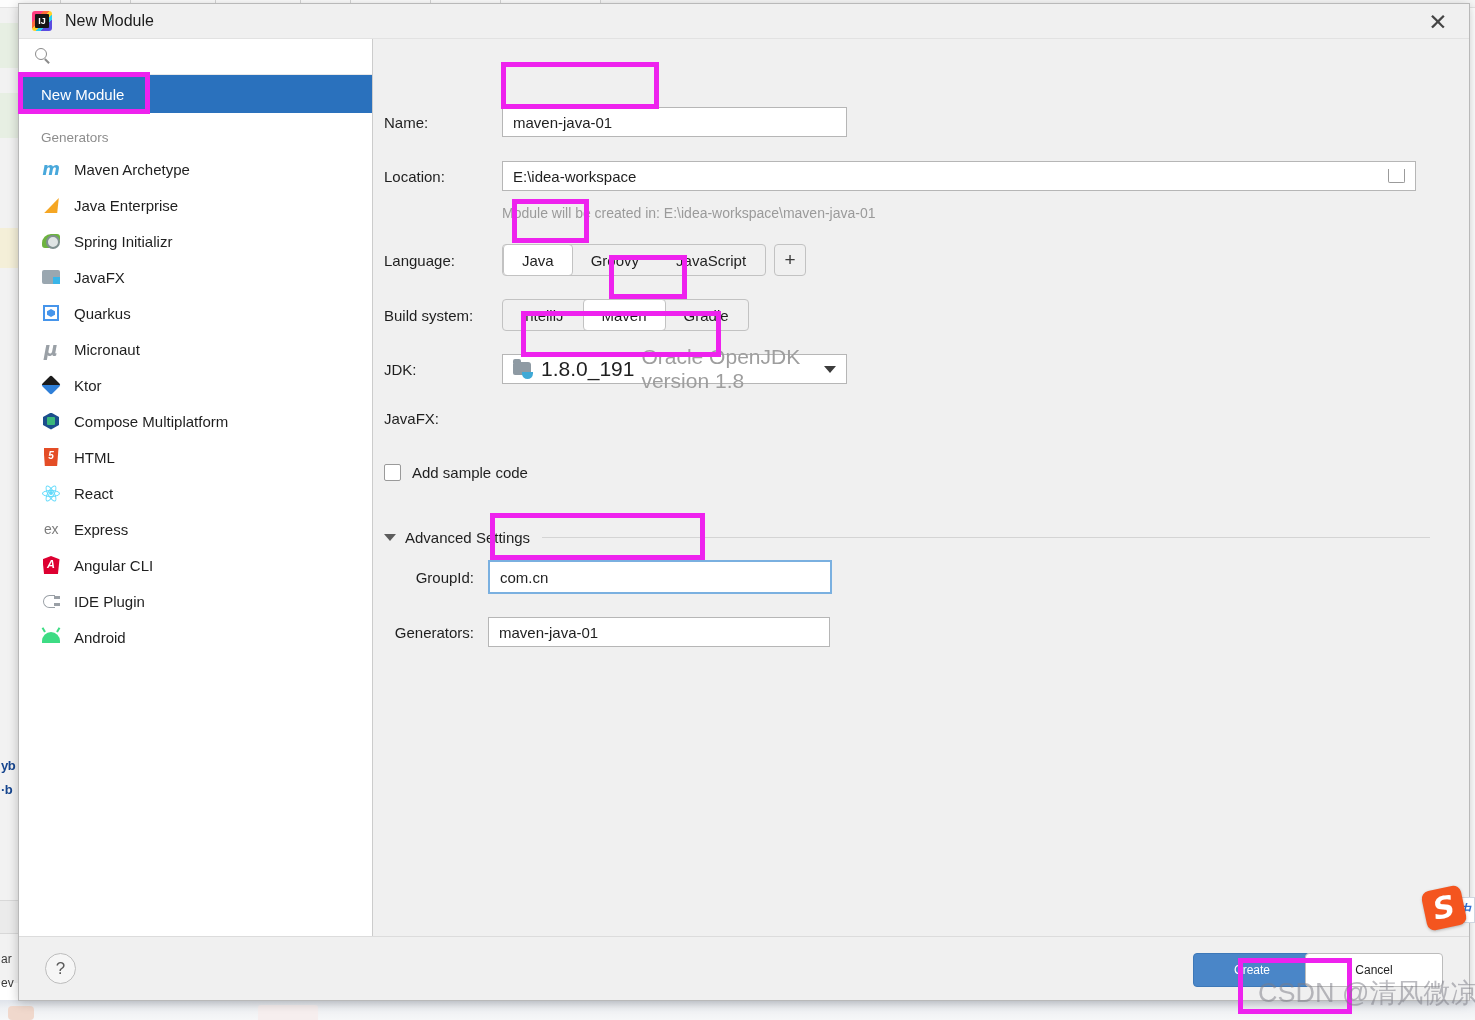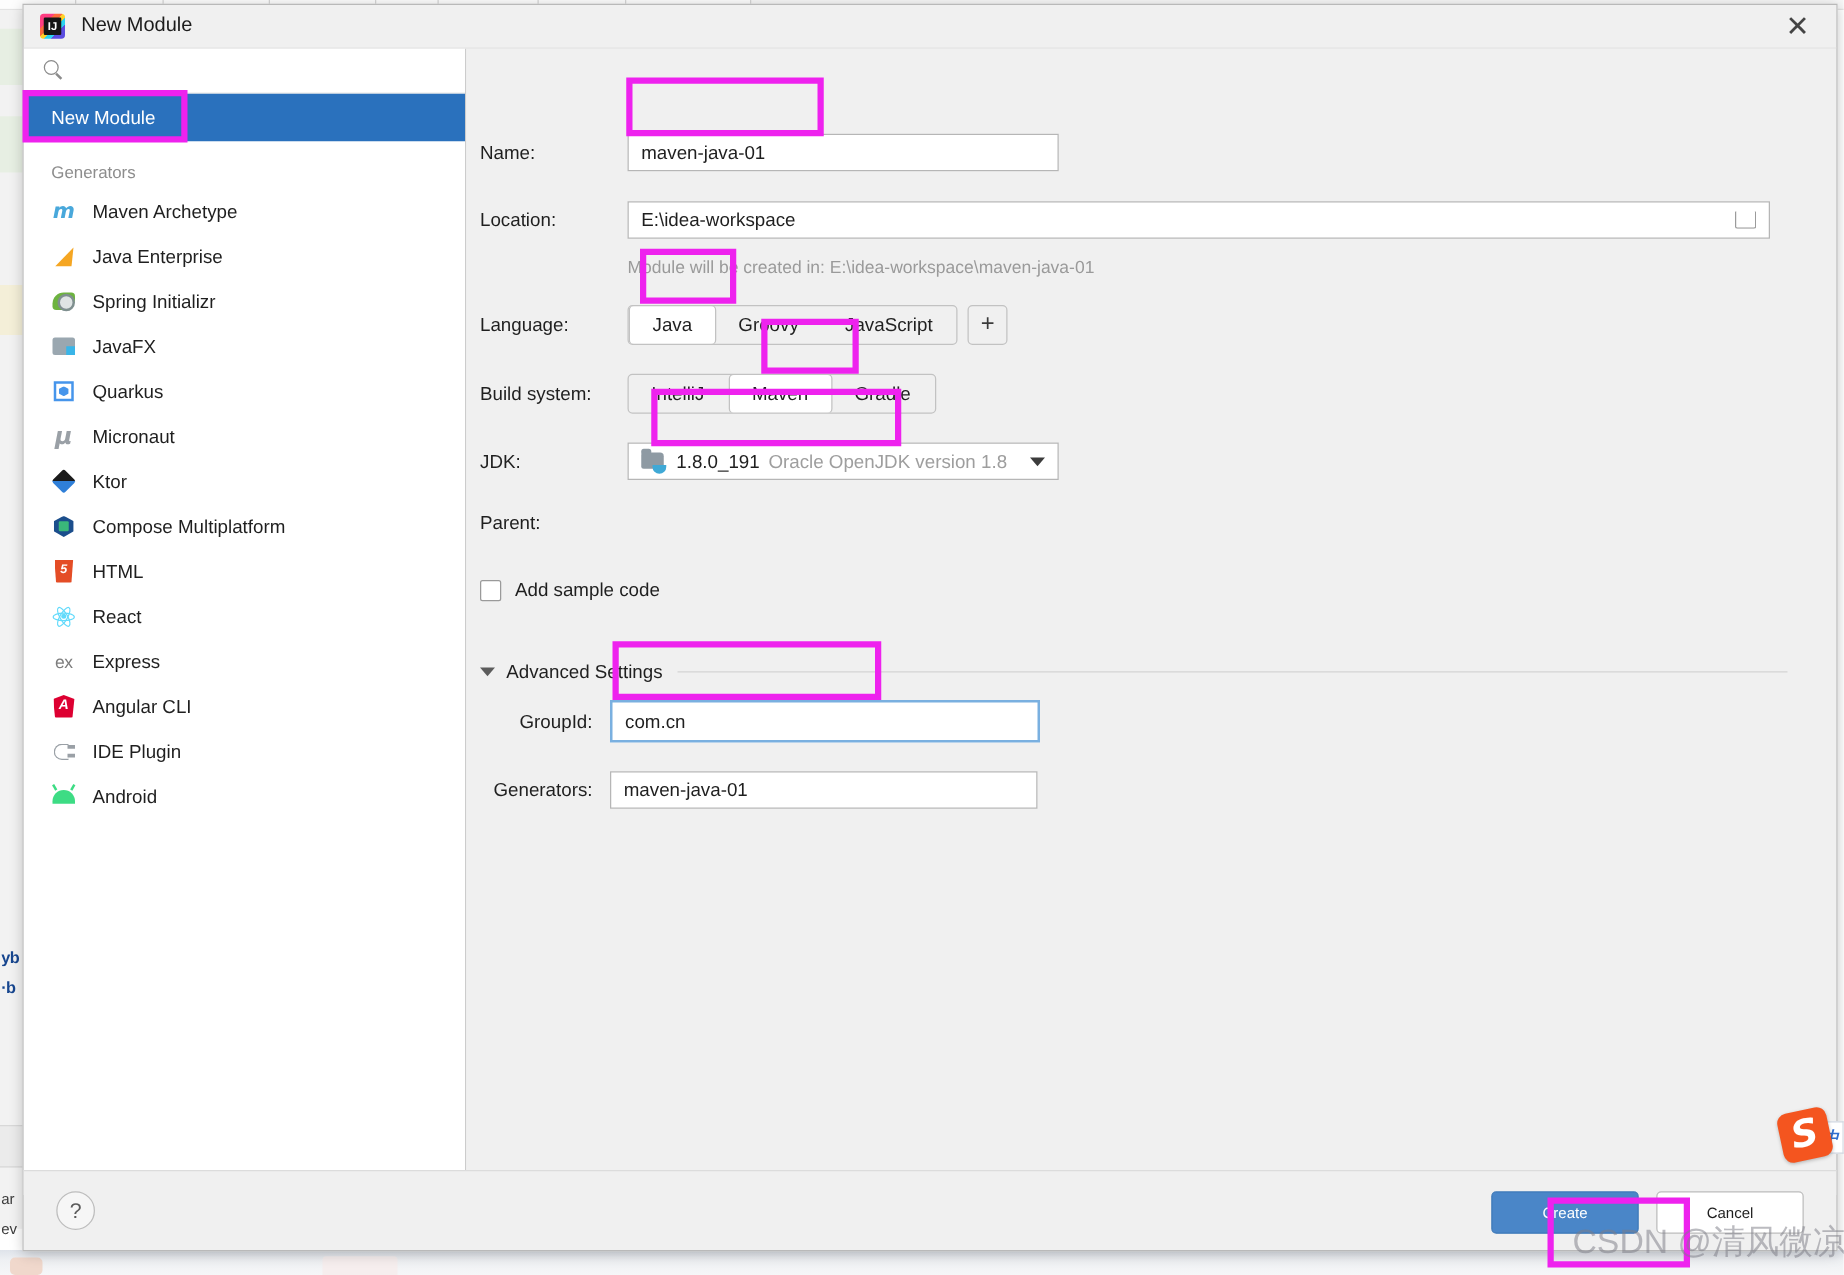--- a/index.html
+++ b/index.html
@@ -220,21 +220,21 @@
     width: 32px; height: 32px; margin-left: 8px; background: #f0f0f0;
     border: 1px solid #c2c2c2; border-radius: 4px;
     display: flex; align-items: center; justify-content: center;
     font-size: 19px; color: #3b3b3b; cursor: default;
   }
 
   
   .combo {
     background: #ffffff; border: 1px solid #b6b6b6; height: 30px;
     display: flex; align-items: center; padding: 0 0 0 10px;
-    font-size: 15px; color: #1f1f1f; position: relative;
+    font-size: 21px; color: #1f1f1f; position: relative;
   }
   .caret {
     position: absolute; right: 10px; top: 50%; margin-top: -3px;
     width: 0; height: 0; border-left: 6px solid transparent;
     border-right: 6px solid transparent; border-top: 7px solid #3c3c3c;
   }
   .jdk-ico {
     width: 19px; height: 16px; margin-right: 9px; position: relative; flex: 0 0 auto;
   }
   .jdk-ico .fold {
@@ -513,21 +513,21 @@
               <span class="fold"></span>
                 <span class="cup"></span>
             </span>
             <span class="jdk-ver">1.8.0_191</span>
             <span class="jdk-desc">Oracle OpenJDK version 1.8</span>
             <span class="caret"></span>
           </div>
         </div>
 
         <div class="row" style="left:11px; top:371px;">
-          <div class="flabel" style="width:118px">Parent:</div>
+          <div class="flabel" style="width:118px">JavaFX:</div>
         </div>
 
         <div class="row" style="left:11px; top:425px;">
           <div class="cbox"></div>
           <div class="flabel">Add sample code</div>
         </div>
 
         <div class="adv-head" style="left:11px; top:490px;">
           <span class="adv-tri"></span>
           <span class="adv-title">Advanced Settings</span>
@@ -543,21 +543,21 @@
           <div class="flabel" style="width:104px; text-align:right; padding-right:14px;">Generators:</div>
           <div class="tbox" style="width:342px;">maven-java-01</div>
         </div>
 
       </div>
     </div>
 
     <div class="footer">
       <div class="help-btn">?</div>
       <div class="btn btn-create" style="right:158px; top:16px; width:118px;">Create</div>
-      <div class="btn btn-cancel" style="right:26px; top:16px; width:118px;">Cancel</div>
+      <div class="btn btn-cancel" style="right:26px; top:16px; width:138px;">Cancel</div>
     </div>
 
   </div>
 
   <div class="anno" style="left:18px;  top:72px;  width:132px; height:42px;"></div>
   <div class="anno" style="left:501px; top:62px;  width:158px; height:47px;"></div>
   <div class="anno" style="left:512px; top:199px; width:77px;  height:44px;"></div>
   <div class="anno" style="left:609px; top:255px; width:78px;  height:44px;"></div>
   <div class="anno" style="left:521px; top:311px; width:200px; height:46px;"></div>
   <div class="anno" style="left:490px; top:513px; width:215px; height:47px;"></div>

